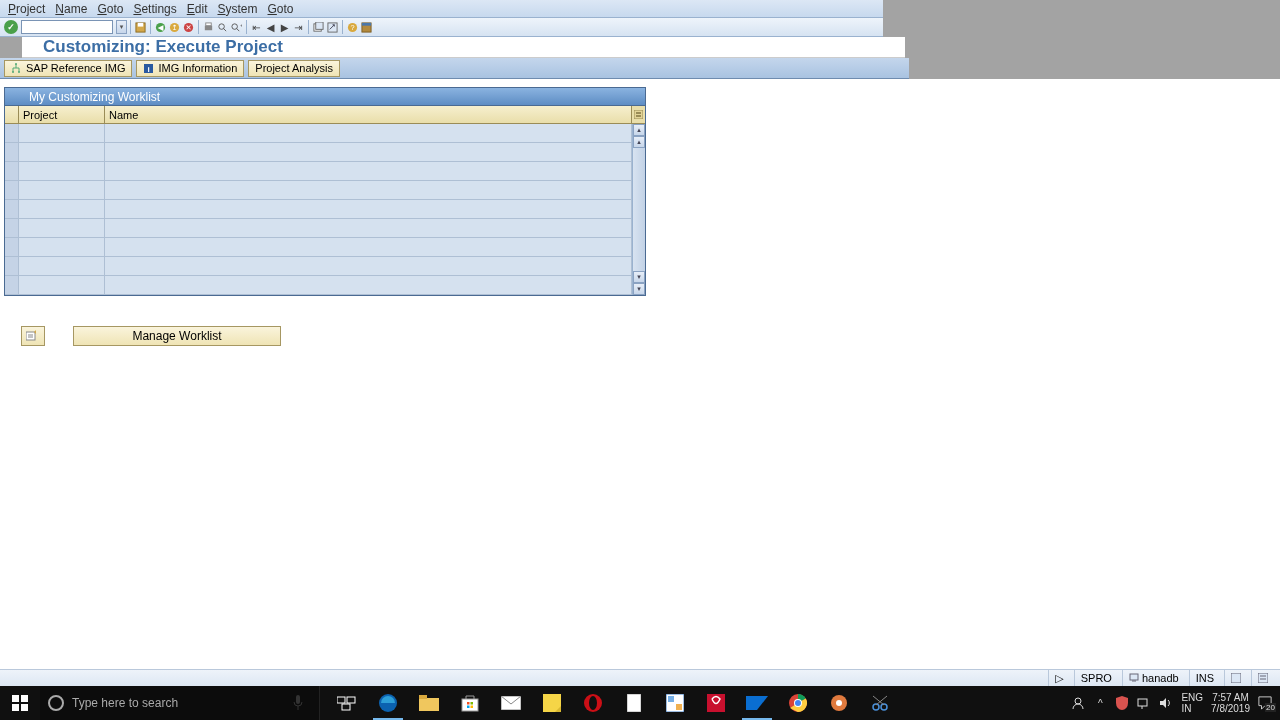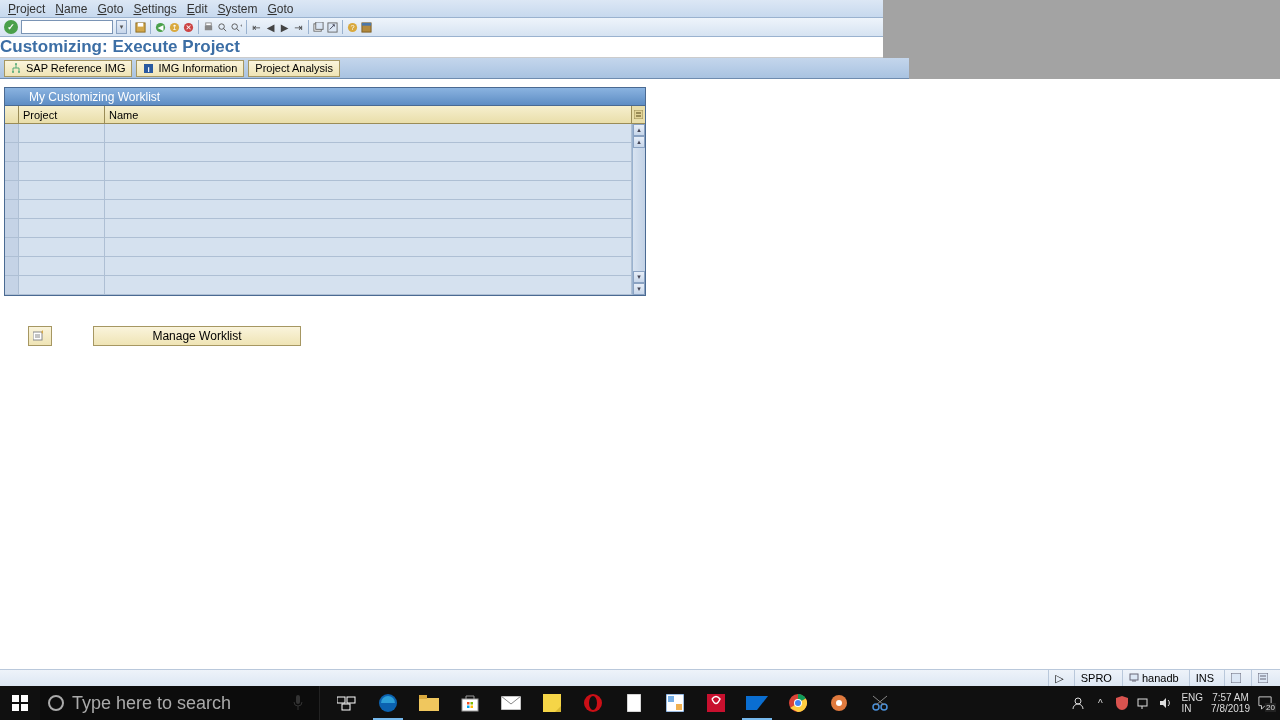--- a/index.html
+++ b/index.html
@@ -56,25 +56,26 @@
     width: 13px; height: 13px; display: flex; align-items: center; justify-content: center;
     font-size: 10px; color: #444; cursor: pointer;
   }
   .tb-btn svg { width: 11px; height: 11px; }
   .title-bar {
     height: 21px;
     background: #fff;
     color: #3c6ea5;
     font-size: 17px;
     font-weight: bold;
-    padding: 0 0;
+    padding: 0 21px;
     display: flex;
     align-items: center;
     width: 883px;
     border-bottom: 1px solid #ccc;
+    margin-left: 22px;
   }
   .app-toolbar {
     display: flex;
     height: 21px;
     background: linear-gradient(#c4d6ec, #a9c3e1);
     border-bottom: 1px solid #6f8caf;
     align-items: center;
     padding: 0 4px;
     width: 909px;
     gap: 4px;
@@ -163,22 +164,22 @@
     border: 1px solid #8aa2c2;
     display:flex; align-items:center; justify-content:center;
     font-size: 7px; color:#445;
   }
   .vscroll .arrow.up { top: 0; }
   .vscroll .arrow.up2 { top: 12px; }
   .vscroll .arrow.down { bottom: 12px; }
   .vscroll .arrow.down2 { bottom: 0; }
   .lower-buttons {
     display: flex;
-    gap: 41px;
-    margin: 30px 0 0 24px;
+    gap: 28px;
+    margin: 30px 0 0 17px;
     align-items: center;
   }
   .small-btn {
     width: 24px; height: 20px;
     background: linear-gradient(#faf4dc, #efe4b5);
     border: 1px solid #a69762;
     display:flex; align-items:center; justify-content:center;
     cursor:pointer;
   }
   .wide-btn {
@@ -224,21 +225,21 @@
   }
   .win-search {
     flex: 0 0 280px;
     height: 34px;
     background: #0c0c0c;
     display: flex;
     align-items: center;
     gap: 8px;
     padding: 0 8px;
     color: #aaa;
-    font-size: 18px;
+    font-size: 12px;
     border-right: 1px solid #222;
   }
   .win-search .circle {
     width: 16px; height: 16px; border: 2px solid #aaa; border-radius: 50%;
   }
   .task-icons {
     display: flex;
     gap: 3px;
     margin-left: 8px;
     height: 100%;

